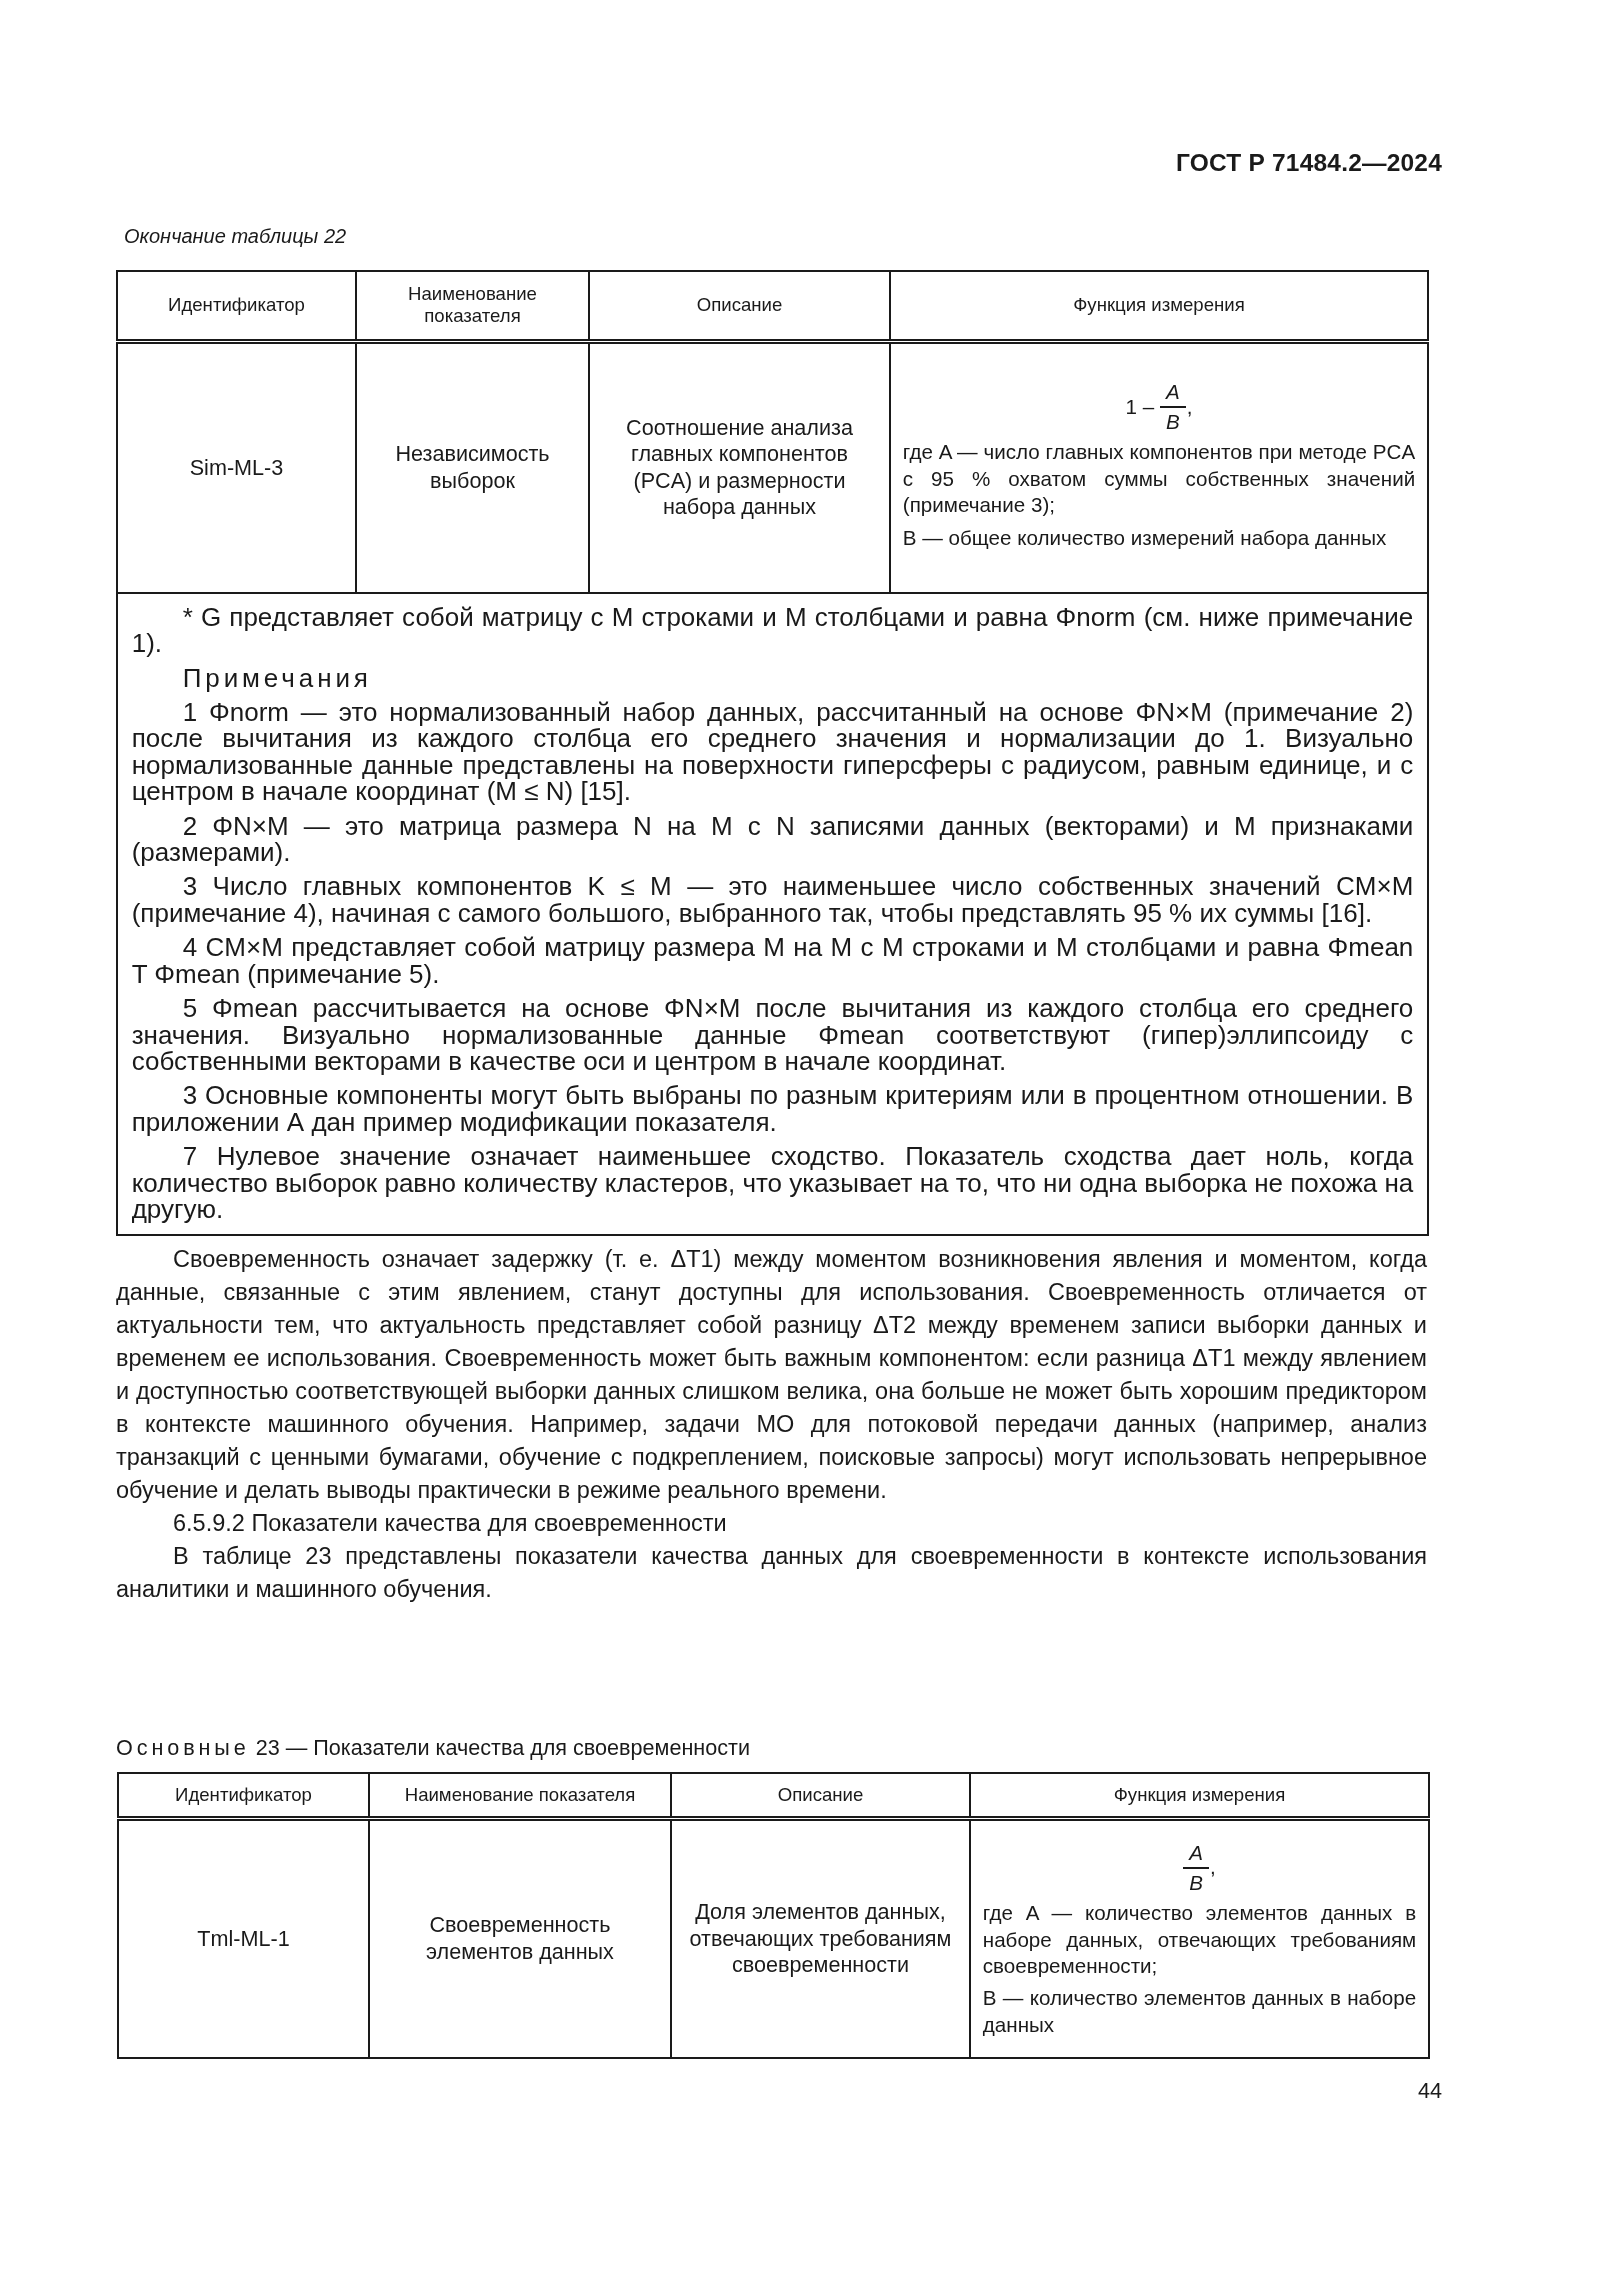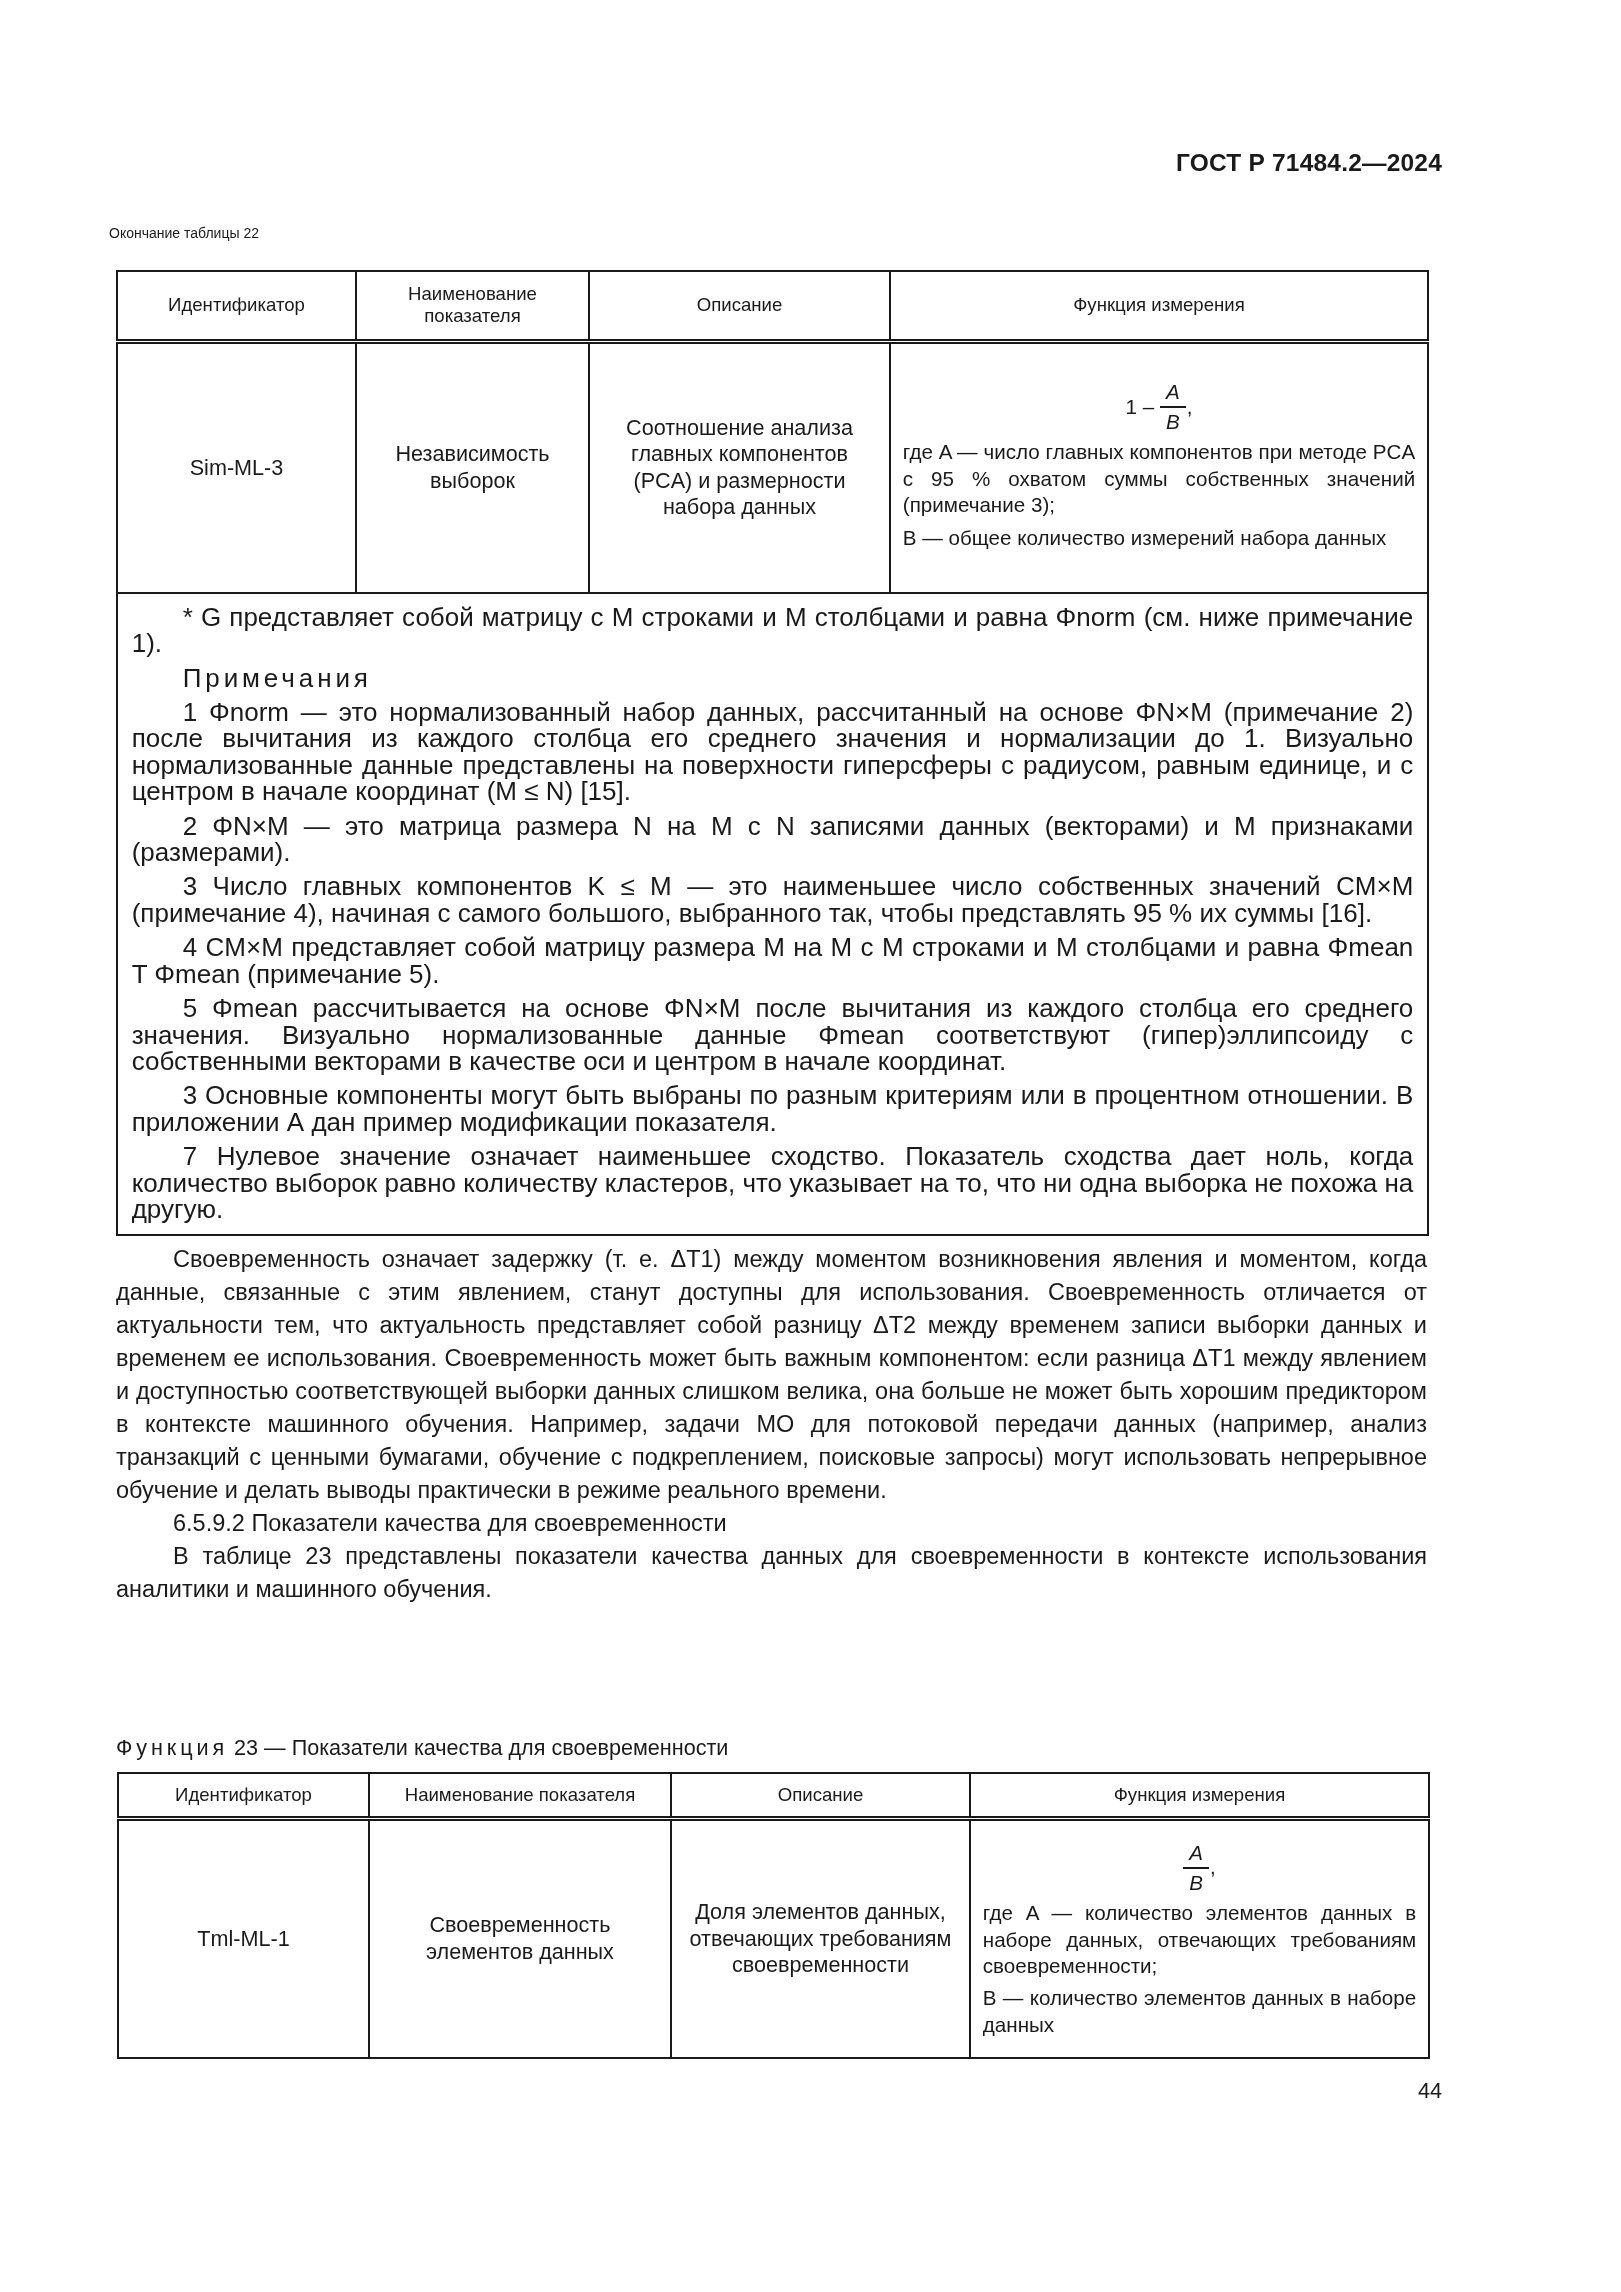--- a/index.html
+++ b/index.html
@@ -1,19 +1,19 @@
 <!DOCTYPE html>
 <html><head>
 <meta charset="utf-8">
 <style>
   html,body{margin:0;padding:0;background:#ffffff;}
   body{width:1621px;height:2293px;position:relative;overflow:hidden;
        font-family:"Liberation Sans","DejaVu Sans",sans-serif;color:#1a1a1a;}
   .page-header{position:absolute;top:149px;right:179px;font-weight:bold;font-size:24.5px;letter-spacing:0.2px;}
-  .cont-caption{position:absolute;left:109px;top:225px;font-size:14px;}
+  .cont-caption{position:absolute;left:124px;top:225px;font-style:italic;font-size:20px;}
   table.t{position:absolute;border-collapse:collapse;table-layout:fixed;font-size:21.6px;}
   table.t th{font-weight:normal;font-size:18.6px;text-align:center;vertical-align:middle;
              border:2px solid #1a1a1a;border-bottom:5.9px double #1a1a1a;padding:3.9px 7.8px;line-height:22.5px;}
   table.t td{border:2px solid #1a1a1a;vertical-align:middle;padding:5.9px 11.8px;line-height:26.5px;}
   table.t{border:2.9px solid #1a1a1a;}
   td.c{text-align:center;}
   td.func{text-align:justify;font-size:20.6px;}
   .frac{display:flex;justify-content:center;align-items:center;margin:2px 0 5.9px 0;}
   .frac .num-den{display:inline-flex;flex-direction:column;align-items:center;font-style:italic;line-height:23.5px;}
   .frac .bar{display:block;width:25.5px;height:2px;background:#1a1a1a;margin:2px 0;}
@@ -86,21 +86,21 @@
   </tbody>
 </table>
 
 <div class="body-text" style="top:1243px;">
   <p>Своевременность означает задержку (т. е. ΔT1) между моментом возникновения явления и моментом, когда данные, связанные с этим явлением, станут доступны для использования. Своевременность отличается от актуальности тем, что актуальность представляет собой разницу ΔT2 между временем записи выборки данных и временем ее использования. Своевременность может быть важным компонентом: если разница ΔT1 между явлением и доступностью соответствующей выборки данных слишком велика, она больше не может быть хорошим предиктором в контексте машинного обучения. Например, задачи МО для потоковой передачи данных (например, анализ транзакций с ценными бумагами, обучение с подкреплением, поисковые запросы) могут использовать непрерывное обучение и делать выводы практически в режиме реального времени.</p>
   <p>6.5.9.2 Показатели качества для своевременности</p>
   <p>В таблице 23 представлены показатели качества данных для своевременности в контексте использования аналитики и машинного обучения.</p>
 </div>
 
 <div class="tbl23-caption">
-  <span class="spaced">Функция</span>
+  <span class="spaced">Основные</span>
   <span>23 — Показатели качества для своевременности</span>
 </div>
 
 <table class="t" style="left:117px;top:1772px;width:1310px;">
   <colgroup>
       <col style="width:251px">
       <col style="width:302px">
       <col style="width:299px">
       <col style="width:459px">
     </colgroup>

